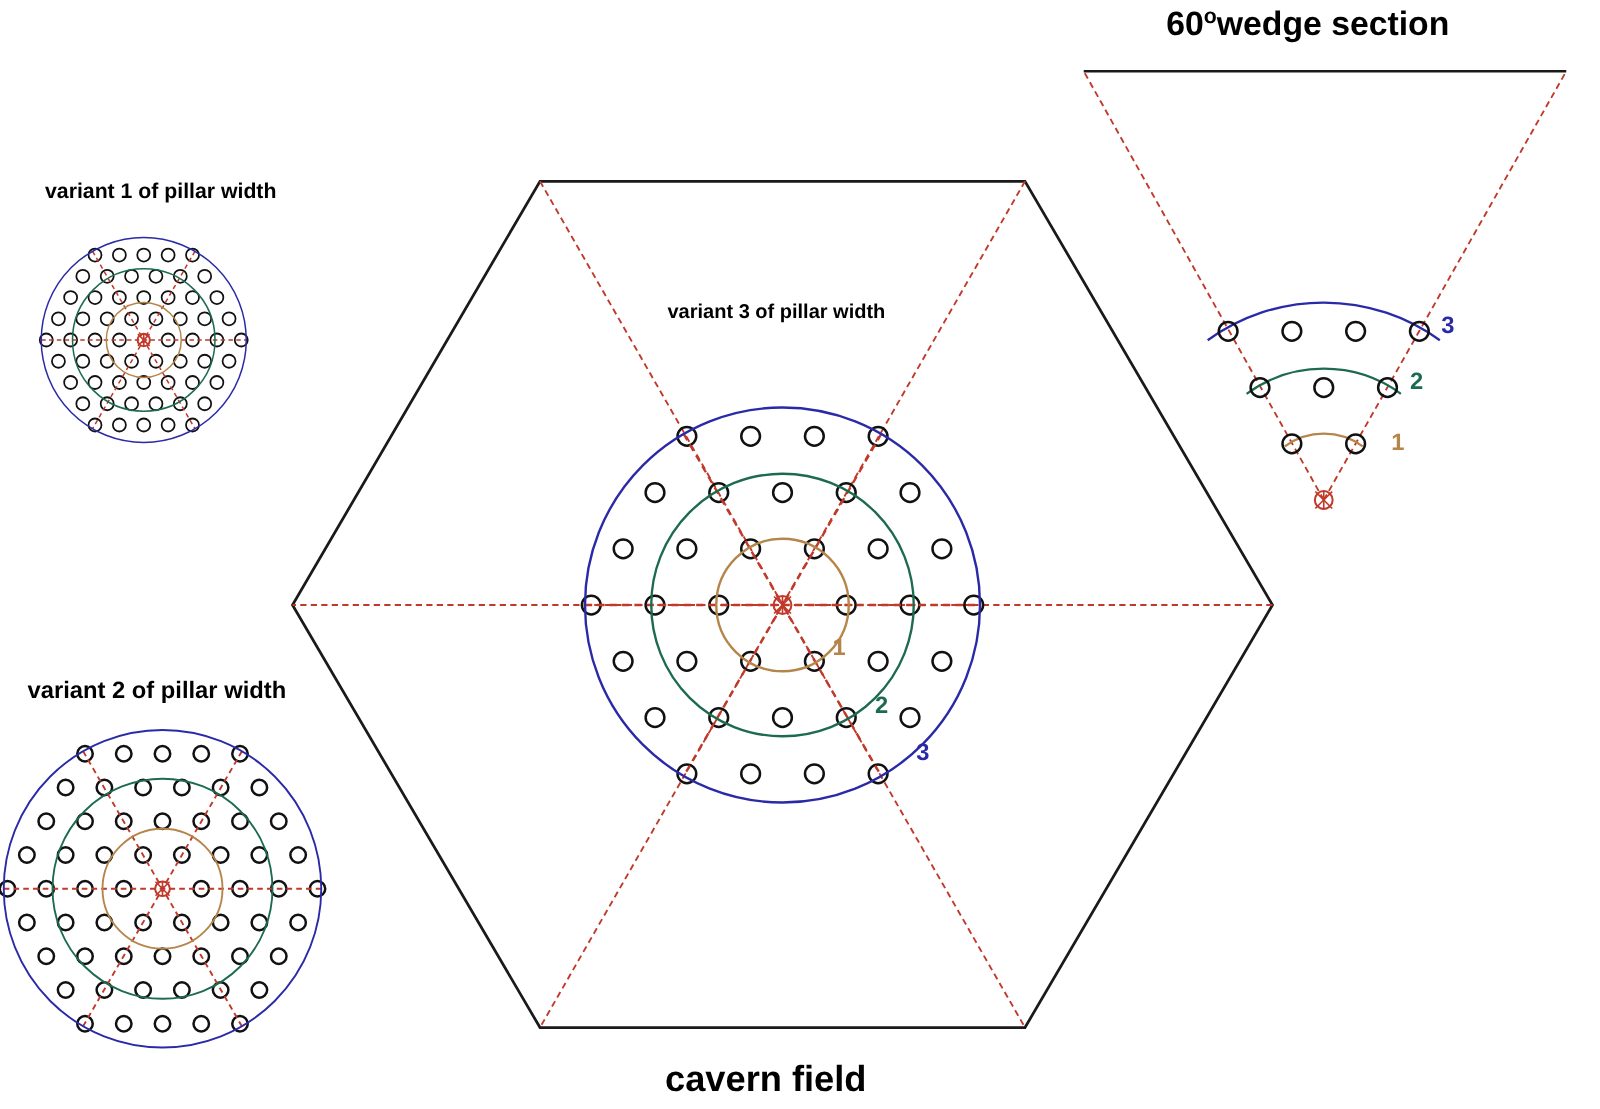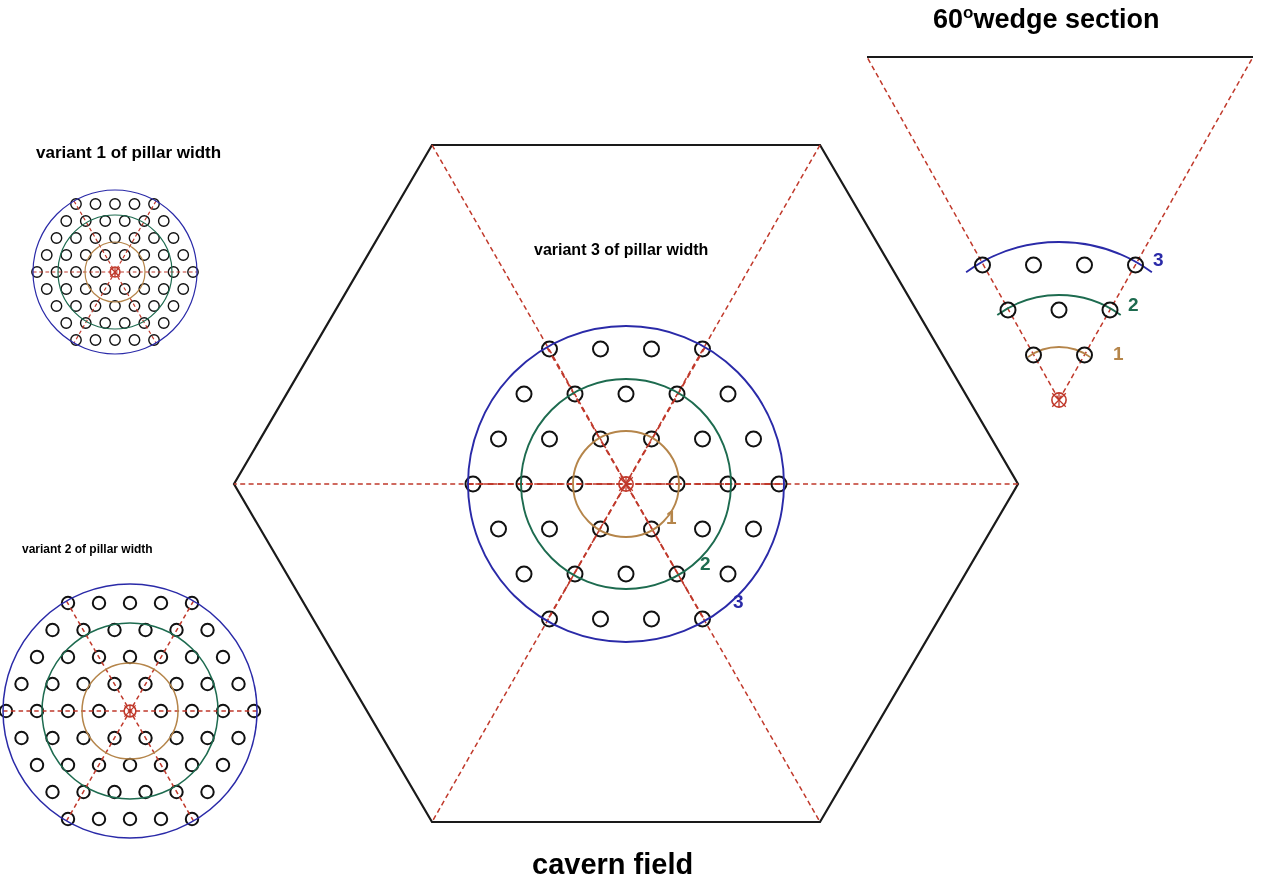--- a/index.html
+++ b/index.html
@@ -3,21 +3,21 @@
 <meta charset="utf-8">
 <title>Cavern field pillar layout</title>
 <style>
   html,body{margin:0;padding:0;background:#ffffff;}
   body{width:1280px;height:887px;position:relative;overflow:hidden;
        font-family:"Liberation Sans","DejaVu Sans",sans-serif;}
   #stage{position:absolute;left:0;top:0;width:1280px;height:887px;}
   svg{position:absolute;left:0;top:0;width:1280px;height:887px;display:block;}
   .lbl{position:absolute;font-weight:bold;color:#000;white-space:nowrap;}
   .lbl-v1{left:8px;top:143px;font-size:17px;margin-left:28px;}
-  .lbl-v2{left:22px;top:542px;font-size:12px;}
+  .lbl-v2{left:22px;top:542px;font-size:19px;}
   .lbl-v3{left:534px;top:241px;font-size:16px;}
   .lbl-cav{left:532px;top:848px;font-size:29px;}
   .lbl-wedge{left:905px;top:4px;font-size:27px;margin-left:28px;}
   .lbl-wedge sup{font-size:17px;vertical-align:super;line-height:0;}
 </style>
 </head>
 <body>
 
 <div id="stage">
 

